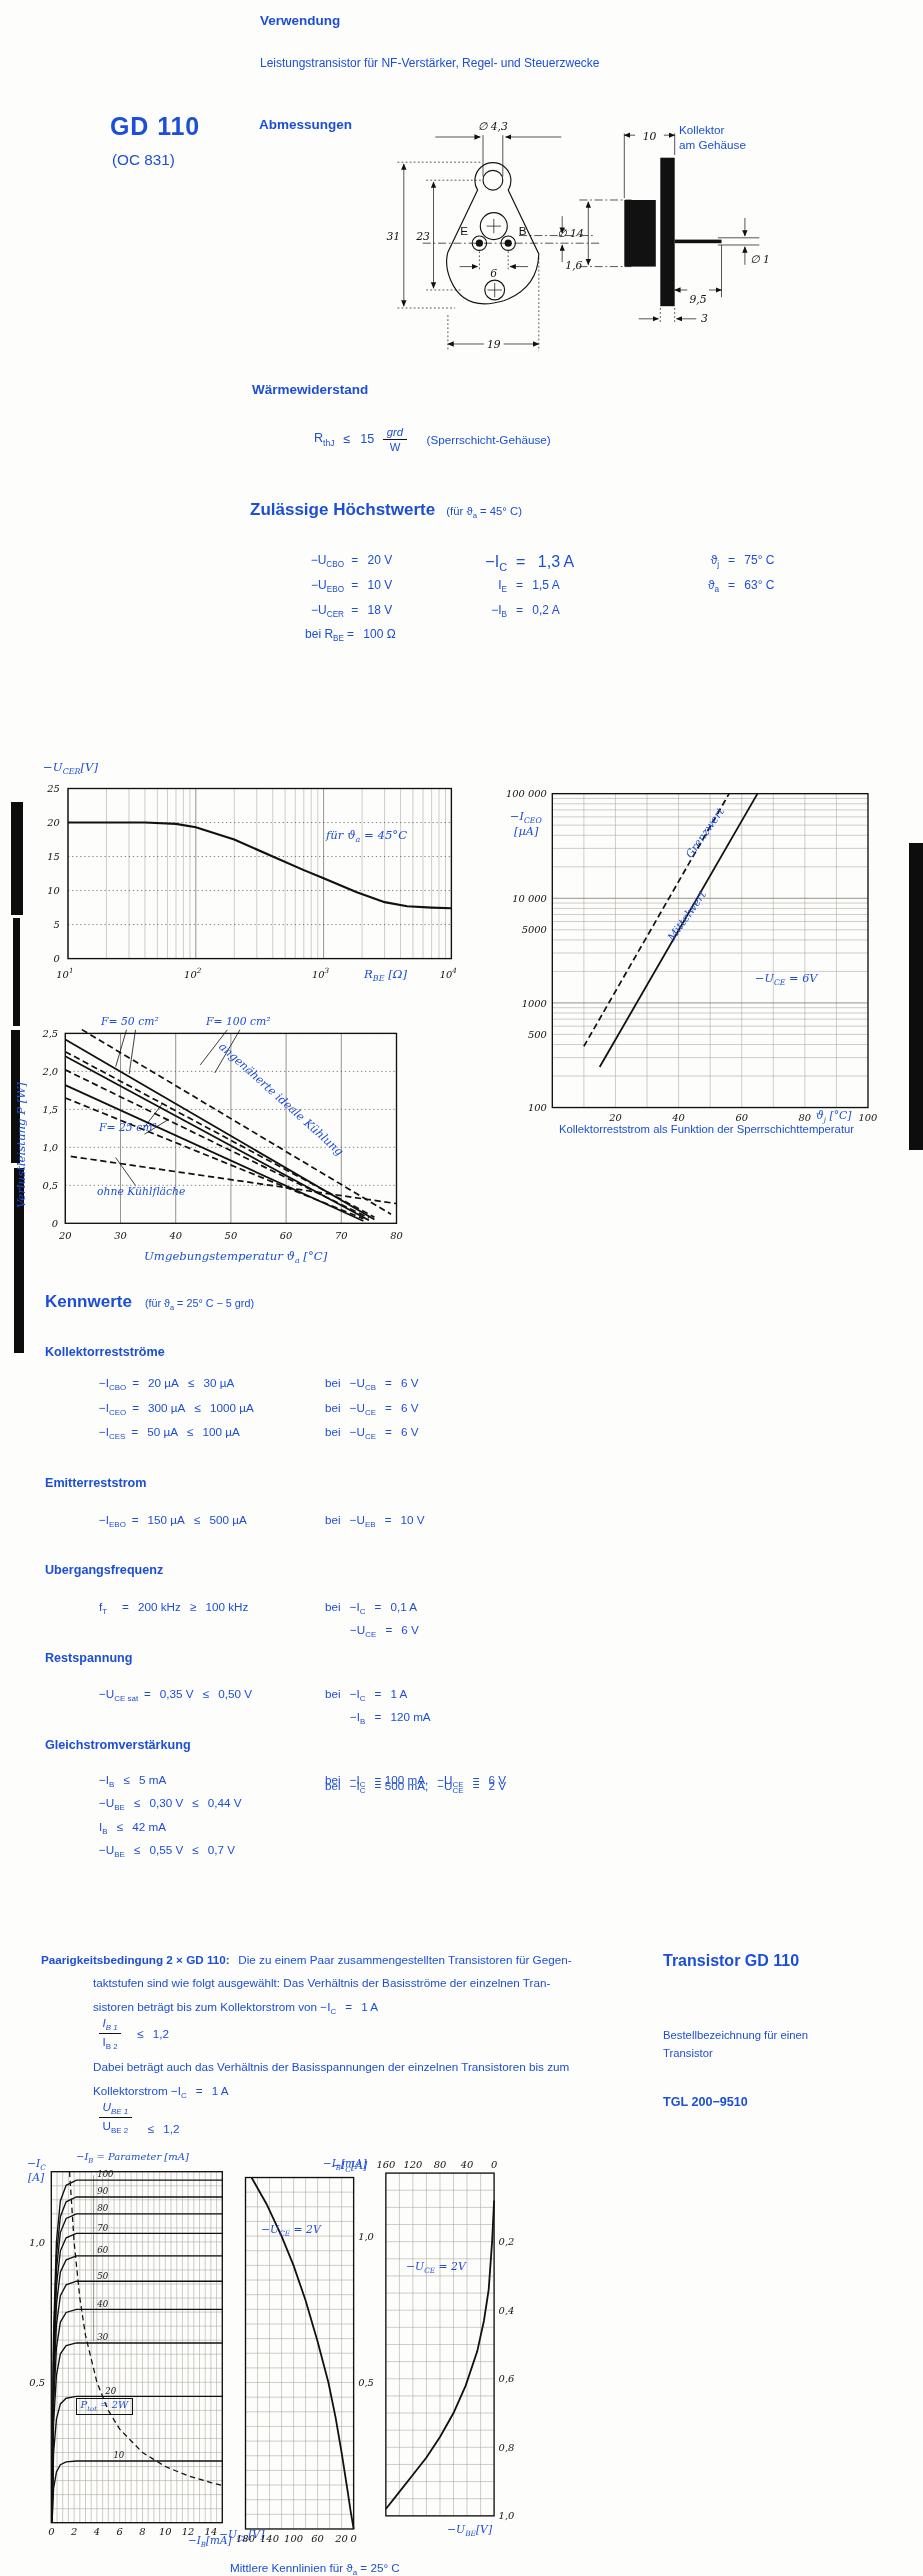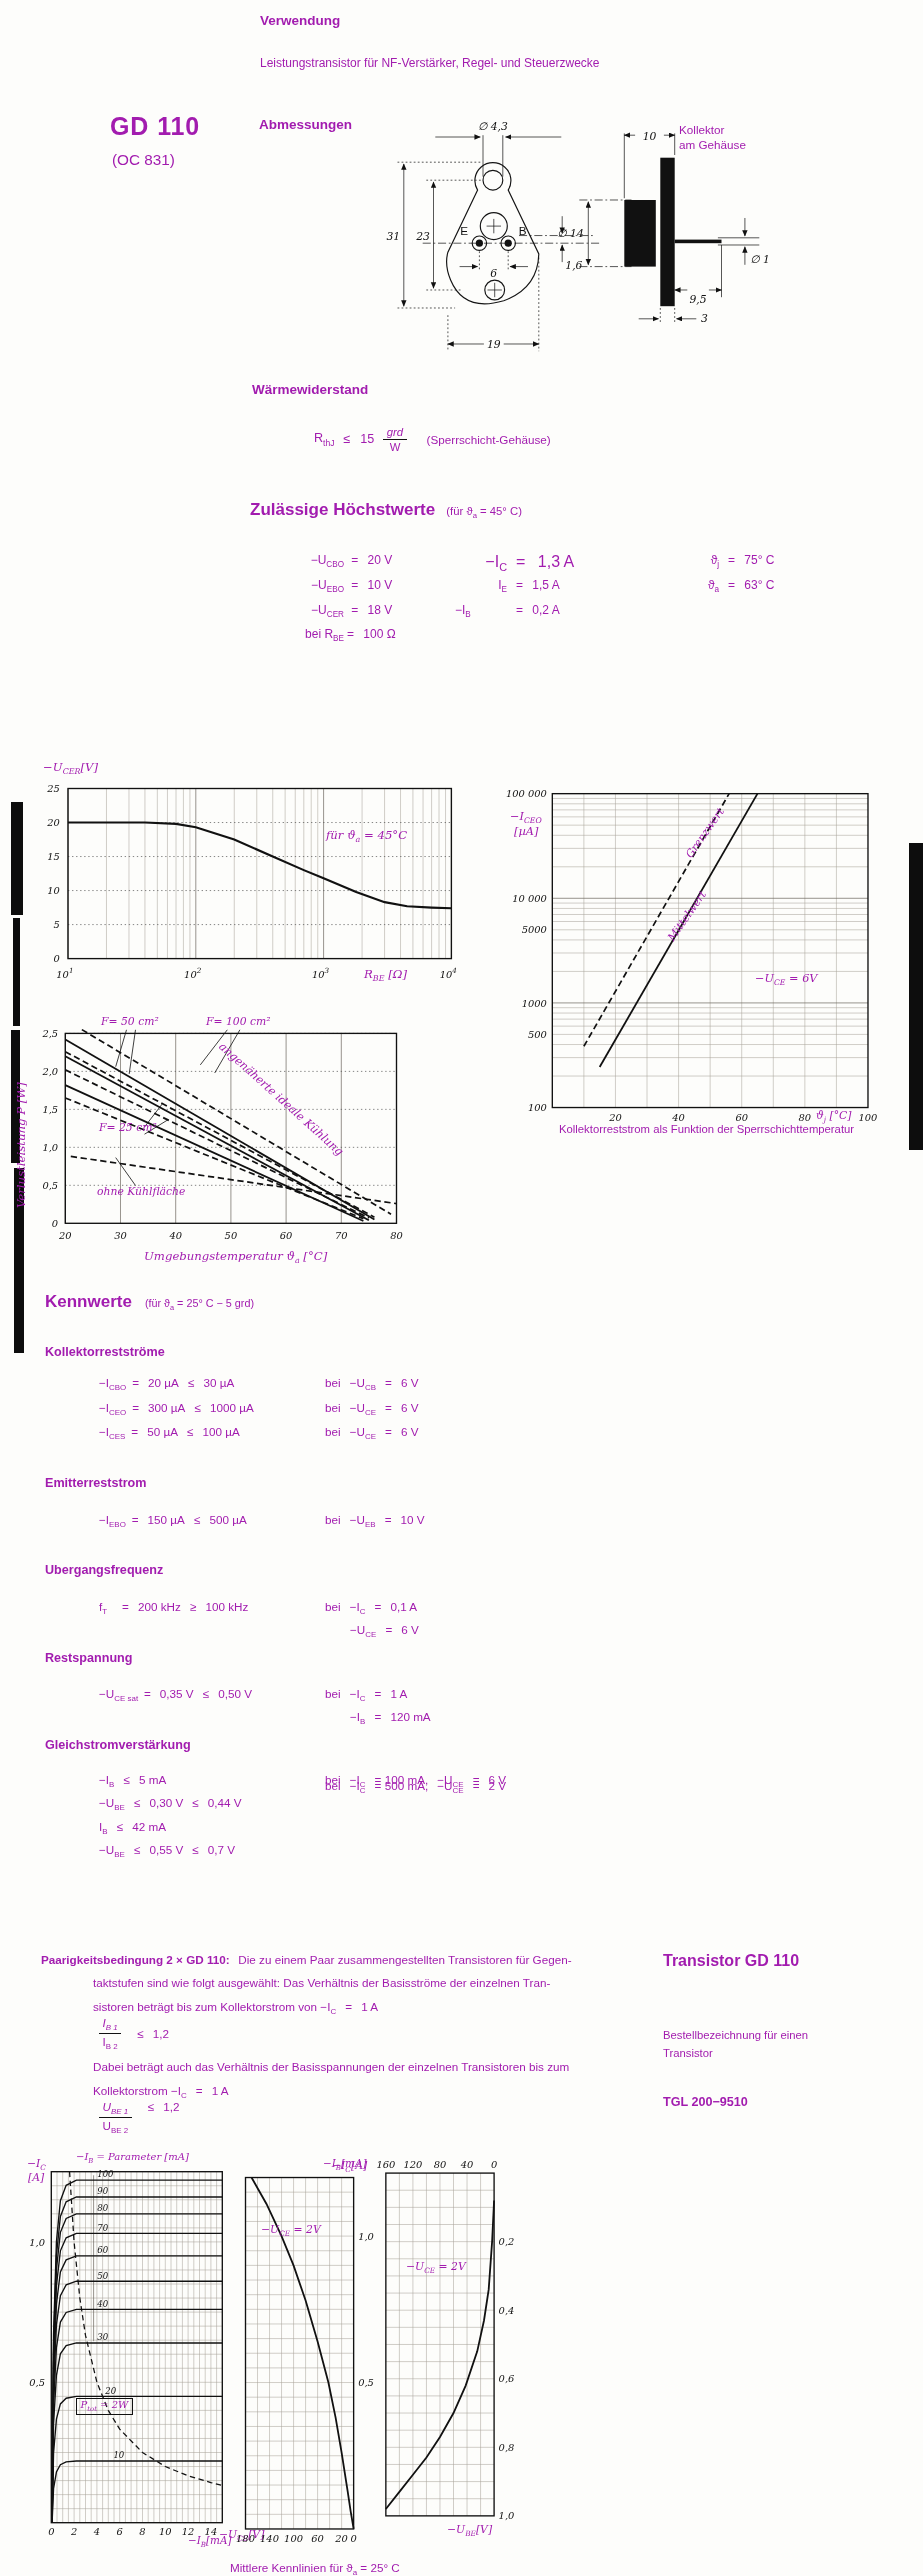--- a/index.html
+++ b/index.html
@@ -1,16 +1,16 @@
 <!DOCTYPE html>
 <html style="font-size:14.4px"><head>
 <meta charset="utf-8">
 <style>
   html,body{margin:0;padding:0;background:#ffffff;}
-  #page{position:relative;width:923px;height:2576px;background:#fdfdfb;color:#a21caf;
+  #page{position:relative;width:923px;height:2576px;background:#fdfdfb;color:#1d4ed8;
         font-family:"Liberation Sans",sans-serif;overflow:hidden;}
   .abs{position:absolute;white-space:nowrap;}
   .b{font-weight:bold;}
   .it{font-style:italic;font-family:"DejaVu Serif",serif;}
   .rot{transform-origin:0 0;}
   sub{font-size:68%;}
   svg{position:absolute;overflow:visible;}
   
   .g0{stroke:#a9a49b;stroke-width:.6;}
   .g1{stroke:#6f6a62;stroke-width:.8;}
@@ -164,21 +164,21 @@
     <span style="font-size:11.3px;margin-left:7.2px">(für ϑ<sub>a</sub> =  45° C)</span>
   </div>
 
   <div class="abs" style="left:243px;top:553px;font-size:12px"><span style="display:inline-block;width:101px;text-align:right">−U<sub>CBO</sub></span><span style="margin-left:7.2px">=  20 V</span></div>
   <div class="abs" style="left:243px;top:578px;font-size:12px"><span style="display:inline-block;width:101px;text-align:right">−U<sub>EBO</sub></span><span style="margin-left:7.2px">=  10 V</span></div>
   <div class="abs" style="left:243px;top:603px;font-size:12px"><span style="display:inline-block;width:101px;text-align:right">−U<sub>CER</sub></span><span style="margin-left:7.2px">=  18 V</span></div>
   <div class="abs" style="left:243px;top:627px;font-size:12px"><span style="display:inline-block;width:101px;text-align:right">bei  R<sub>BE</sub></span><span style="margin-left:3px">=  100 Ω</span></div>
 
   <div class="abs" style="left:455px;top:553px;font-size:16px"><span style="display:inline-block;width:52px;text-align:right">−I<sub>C</sub></span><span style="margin-left:9px">=  1,3 A</span></div>
   <div class="abs" style="left:455px;top:578px;font-size:12px"><span style="display:inline-block;width:52px;text-align:right">I<sub>E</sub></span><span style="margin-left:9px">=  1,5 A</span></div>
-  <div class="abs" style="left:455px;top:603px;font-size:12px"><span style="display:inline-block;width:52px;">−I<sub>B</sub></span><span style="margin-left:9px">=  0,2 A</span></div>
+  <div class="abs" style="left:455px;top:603px;font-size:12px"><span style="display:inline-block;width:52px;text-align:right">−I<sub>B</sub></span><span style="margin-left:9px">=  0,2 A</span></div>
 
   <div class="abs" style="left:694px;top:553px;font-size:12px"><span style="display:inline-block;width:25px;text-align:right">ϑ<sub>j</sub></span><span style="margin-left:9px">=  75° C</span></div>
   <div class="abs" style="left:694px;top:578px;font-size:12px"><span style="display:inline-block;width:25px;text-align:right">ϑ<sub>a</sub></span><span style="margin-left:9px">=  63° C</span></div>
 
   <svg id="svgA" style="left:18px;top:757px" width="487" height="243" viewBox="20 840 540 270">
       <line x1="117.74625938428534" y1="875" x2="117.74625938428534" y2="1064" class="g0"></line>
       <line x1="142.75121817019206" y1="875" x2="142.75121817019206" y2="1064" class="g0"></line>
       <line x1="160.49251876857068" y1="875" x2="160.49251876857068" y2="1064" class="g0"></line>
       <line x1="174.25374061571466" y1="875" x2="174.25374061571466" y2="1064" class="g0"></line>
       <line x1="185.4974775544774" y1="875" x2="185.4974775544774" y2="1064" class="g0"></line>
@@ -382,21 +382,21 @@
   <div class="abs" style="left:93px;top:2000px;font-size:11.7px">sistoren beträgt bis zum Kollektorstrom von −I<sub>C</sub>  =  1 A</div>
   <div class="abs" style="left:99px;top:2016px;font-size:11.7px;display:flex;align-items:center;gap:16px">
     <span class="frac">
       <span class="fn">I<sub>B 1</sub></span>
       <span class="fd">I<sub>B 2</sub></span>
     </span>
     <span>≤  1,2</span>
   </div>
   <div class="abs" style="left:93px;top:2060px;font-size:11.7px">Dabei beträgt auch das Verhältnis der Basisspannungen der einzelnen Transistoren bis zum</div>
   <div class="abs" style="left:93px;top:2084px;font-size:11.7px">Kollektorstrom −I<sub>C</sub>  =  1 A</div>
-  <div class="abs" style="left:99px;top:2100px;font-size:11.7px;display:flex;align-items:flex-start;gap:16px">
+  <div class="abs" style="left:99px;top:2100px;font-size:11.7px;display:flex;align-items:flex-end;gap:16px">
     <span class="frac">
       <span class="fn">U<sub>BE 1</sub></span>
       <span class="fd">U<sub>BE 2</sub></span>
     </span>
     <span>≤  1,2</span>
   </div>
 
   <div class="abs" style="left:663px;top:2029px;font-size:11.3px">Bestellbezeichnung für einen</div>
   <div class="abs" style="left:663px;top:2047px;font-size:11.3px">Transistor</div>
   <div class="abs b" style="left:663px;top:1952px;font-size:16px">Transistor  GD 110</div>

